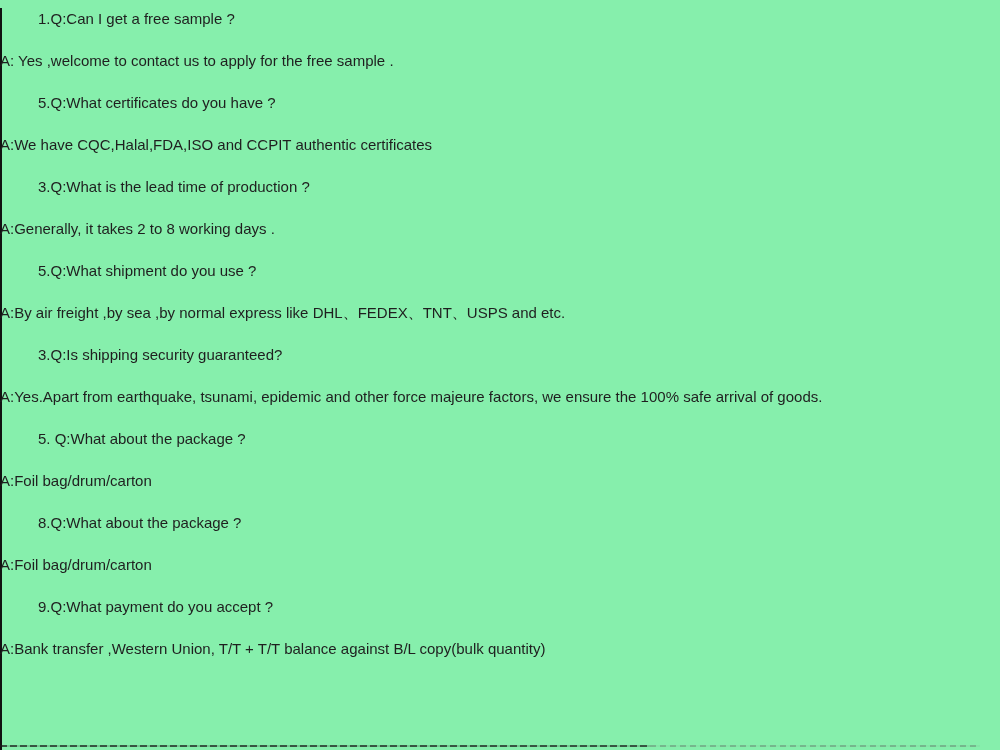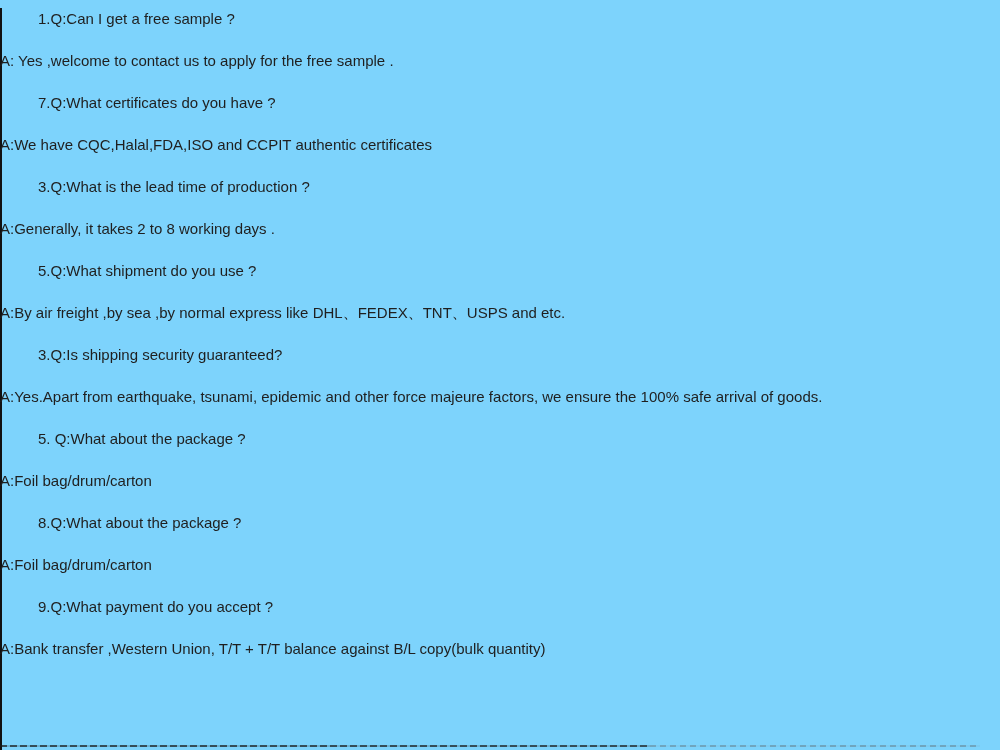--- a/index.html
+++ b/index.html
@@ -4,21 +4,21 @@
 <style>
   html, body {
     margin: 0;
     padding: 0;
     background: #ffffff;
   }
   .page {
     position: relative;
     width: 1000px;
     height: 750px;
-    background: #7dd3fc;
+    background: #86efac;
     overflow: hidden;
     font-family: "Liberation Sans", sans-serif;
     color: #1f1f1f;
   }
   .left-border {
     position: absolute;
     left: 0;
     top: 8px;
     bottom: 0;
     width: 2px;
@@ -63,21 +63,21 @@
   }
 </style>
 </head>
 <body>
 
 <div class="page">
   <div class="left-border"></div>
   <div class="faq-list">
       <div class="line q-line">1.Q:Can I get a free sample ?</div>
       <div class="line a-line">A: Yes ,welcome to contact us to apply for the free sample .</div>
-      <div class="line q-line">7.Q:What certificates do you have ?</div>
+      <div class="line q-line">5.Q:What certificates do you have ?</div>
       <div class="line a-line">A:We have CQC,Halal,FDA,ISO and CCPIT authentic certificates</div>
       <div class="line q-line">3.Q:What is the lead time of production ?</div>
       <div class="line a-line">A:Generally, it takes 2 to 8 working days .</div>
       <div class="line q-line">5.Q:What shipment do you use ?</div>
       <div class="line a-line">A:By air freight ,by sea ,by normal express like DHL、FEDEX、TNT、USPS and etc.</div>
       <div class="line q-line">3.Q:Is shipping security guaranteed?</div>
       <div class="line a-line">A:Yes.Apart from earthquake, tsunami, epidemic and other force majeure factors, we ensure the 100% safe arrival of goods.</div>
       <div class="line q-line">5. Q:What about the package ?</div>
       <div class="line a-line">A:Foil bag/drum/carton</div>
       <div class="line q-line">8.Q:What about the package ?</div>

